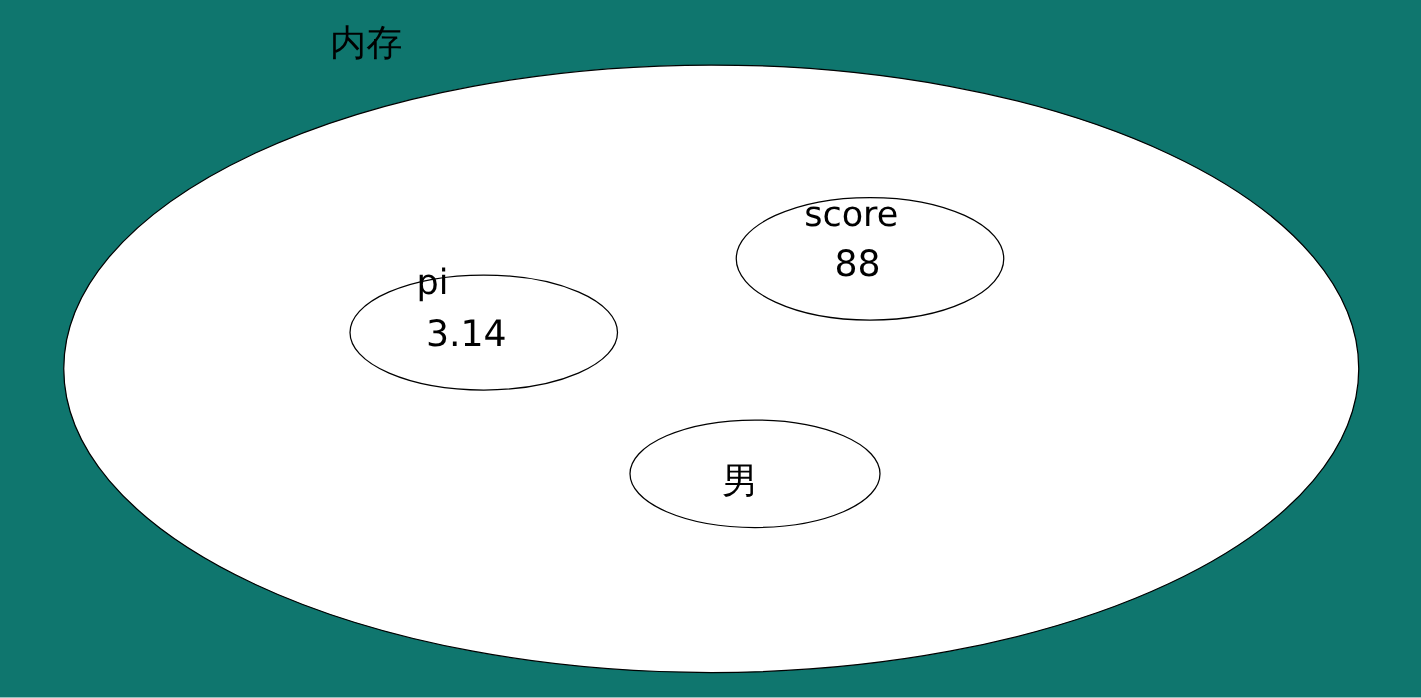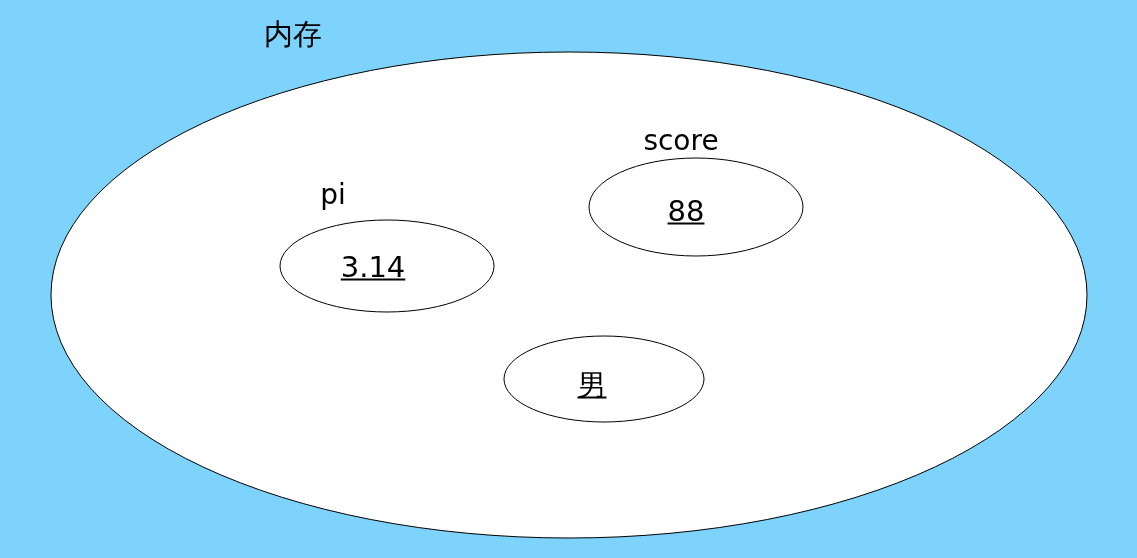--- a/index.html
+++ b/index.html
@@ -7,21 +7,21 @@
     padding: 0;
     background: #ffffff;
   }
   body {
     font-family: "DejaVu Sans", "Liberation Sans", sans-serif;
   }
   #canvas {
     position: relative;
     width: 1137px;
     height: 558px;
-    background: #7dd3fc;
+    background: #0f766e;
     overflow: hidden;
   }
   #diagram-svg {
     position: absolute;
     left: 0;
     top: 0;
     width: 1137px;
     height: 558px;
   }
   .ellipse-shape {
@@ -36,27 +36,27 @@
     line-height: 1;
   }
   .memory-title {
     font-size: 29px;
     left: 264px;
     top: 20px;
   }
   .var-label {
     font-size: 28px;
     transform: translateX(-50%);
+    margin-top: 31px;
   }
   .var-value {
     font-size: 29px;
     transform: translate(-50%, -50%);
-    text-decoration: underline;
   }
-  #label-pi      { left: 333px; top: 181px; }
+  #label-pi      { left: 346px; top: 181px; }
   #label-score   { left: 681px; top: 127px; }
   #label-gender  { left: 608px; top: 299px; }
   #value-pi      { left: 373px; top: 267px; text-align: center; }
   #value-score   { left: 686px; top: 211px; }
   #value-gender  { left: 592px; top: 385px; }
 </style>
 </head>
 <body>
 
 <div id="canvas">

